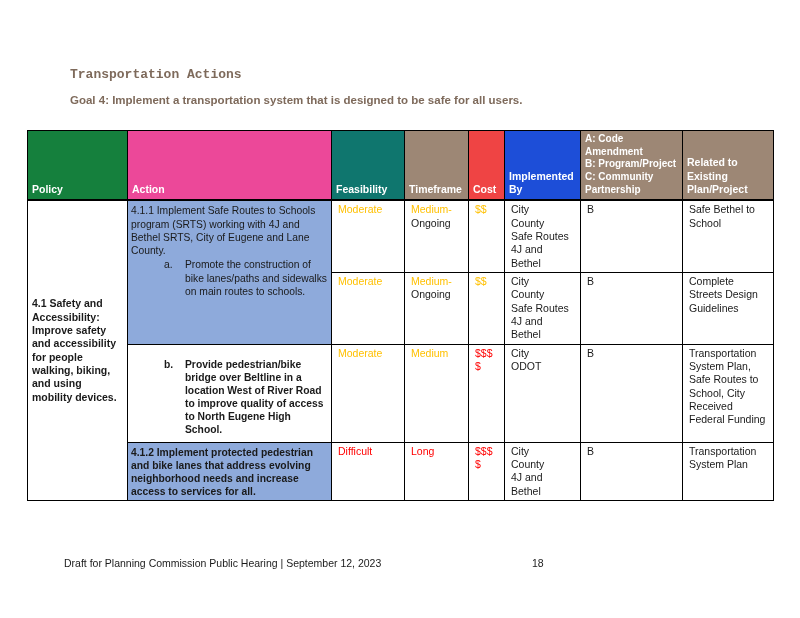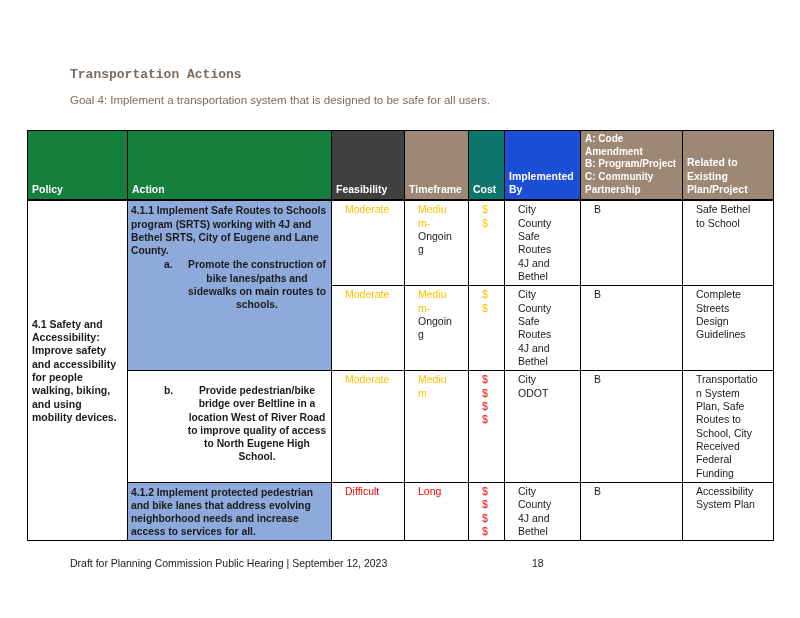--- a/index.html
+++ b/index.html
@@ -1,48 +1,48 @@
 <!DOCTYPE html>
 <html><head>
 <meta charset="utf-8">
 <style>
   * { margin:0; padding:0; box-sizing:border-box; }
   html,body { width:800px; height:618px; background:#fff; overflow:hidden; }
   body { font-family:"Liberation Sans", sans-serif; position:relative; color:#1a1a1a; }
 
   .page-title   { position:absolute; left:70px; top:67px;  font-size:13px;   font-weight:bold; }
-  .goal-line    { position:absolute; left:70px; top:94px;  font-size:11.5px; font-weight:normal; }
+  .goal-line    { position:absolute; left:70px; top:94px;  font-size:11.5px; font-weight:bold; }
 
   table.actions { position:absolute; left:27px; top:130px; width:746px;
                   border-collapse:collapse; table-layout:fixed; }
   th, td { border:1px solid #000; font-size:10.5px; line-height:1.27;
-           vertical-align:top; padding:2px 13px; word-wrap:break-word; }
+           vertical-align:top; padding:2px 6px; word-wrap:break-word; }
   thead th { color:#fff; font-weight:bold; text-align:left; vertical-align:bottom;
              border-bottom-width:2px; padding:2px 4px 3px 4px; }
   thead th.th-abc { font-size:10px; white-space:pre-line; }
   thead tr { height:68px; }
 
   tr.row-1 { height:60px; }
   tr.row-2 { height:55px; }
   tr.row-3 { height:98px; }
   tr.row-4 { height:57px; }
 
   td.policy-cell { vertical-align:middle; font-weight:bold; padding:3px 4px;margin-left:43px; }
-  td.action-cell { font-weight:bold; padding:0; font-size:10.3px; }
+  td.action-cell { font-weight:normal; padding:0; font-size:10.3px; }
   .action-top    { height:57px; padding:3px 2px 0 3px; overflow:hidden; }
   .list-item     { display:flex; padding-left:36px; padding-right:2px; }
   .list-item .marker { flex:none; width:21px; }
-  .list-item .list-text { flex:1;text-align:center; }
+  .list-item .list-text { flex:1; }
   td.action-cell-b    { font-weight:bold; padding:0; font-size:10.3px; }
   td.action-cell-b .list-item { margin-top:13px; }
   td.action-cell-412  { font-weight:bold; padding:3px 2px 0 3px; font-size:10.3px; }
 
   td.pre { white-space:pre-line; }
   td.time span { display:block; }
-  .footer-text { position:absolute; left:70px;  top:557px; font-size:10.5px; }
+  .footer-text { position:absolute; left:64px;  top:557px; font-size:10.5px; }
   .page-num    { position:absolute; left:532px; top:557px; font-size:10.5px; }
 </style>
 </head>
 <body>
 
 <div class="page-title" style="color: rgb(126, 106, 91); font-family: Liberation Mono, monospace;">Transportation Actions</div>
 
 <div class="goal-line" style="color: rgb(126, 106, 91);">Goal 4: Implement a transportation system that is designed to be safe for all users.</div>
 
 <table class="actions">
@@ -52,24 +52,24 @@
       <col style="width:73px">
     <col style="width:64px">
       <col style="width:36px">
       <col style="width:76px">
     <col style="width:102px">
       <col style="width:91px">
   </colgroup>
   <thead>
     <tr>
       <th style="background-color: #15803d;">Policy</th>
-      <th style="background-color: #15803d;">Action</th>
-      <th style="background-color: #404040;">Feasibility</th>
+      <th style="background-color: #ec4899;">Action</th>
+      <th style="background-color: #0f766e;">Feasibility</th>
       <th style="background-color: rgb(157, 135, 117);">Timeframe</th>
-      <th style="background-color: #0f766e;">Cost</th>
+      <th style="background-color: #ef4444;">Cost</th>
       <th style="background-color: #1d4ed8;">Implemented By</th>
       <th class="th-abc" style="background-color: rgb(157, 135, 117);">A: Code Amendment
 B: Program/Project
 C: Community Partnership</th>
       <th style="background-color: rgb(157, 135, 117);">Related to Existing Plan/Project</th>
     </tr>
   </thead>
   <tbody>
     <tr class="row-1">
       <td class="policy-cell" rowspan="4">4.1 Safety and Accessibility: Improve safety and accessibility for people walking, biking, and using mobility devices.</td>
@@ -130,19 +130,19 @@
       <td style="color: rgb(255, 0, 0);">Difficult</td>
       <td class="time">
         <span style="color: rgb(255, 0, 0);">Long</span>
         <span></span>
       </td>
       <td style="color: rgb(255, 0, 0);">$$$$</td>
       <td class="pre">City
 County
 4J and Bethel</td>
       <td>B</td>
-      <td>Accessibility System Plan</td>
+      <td>Transportation System Plan</td>
     </tr>
   </tbody>
 </table>
 
 <div class="footer-text">Draft for Planning Commission Public Hearing | September 12, 2023</div>
 <div class="page-num">18</div>
 
 </body></html>

